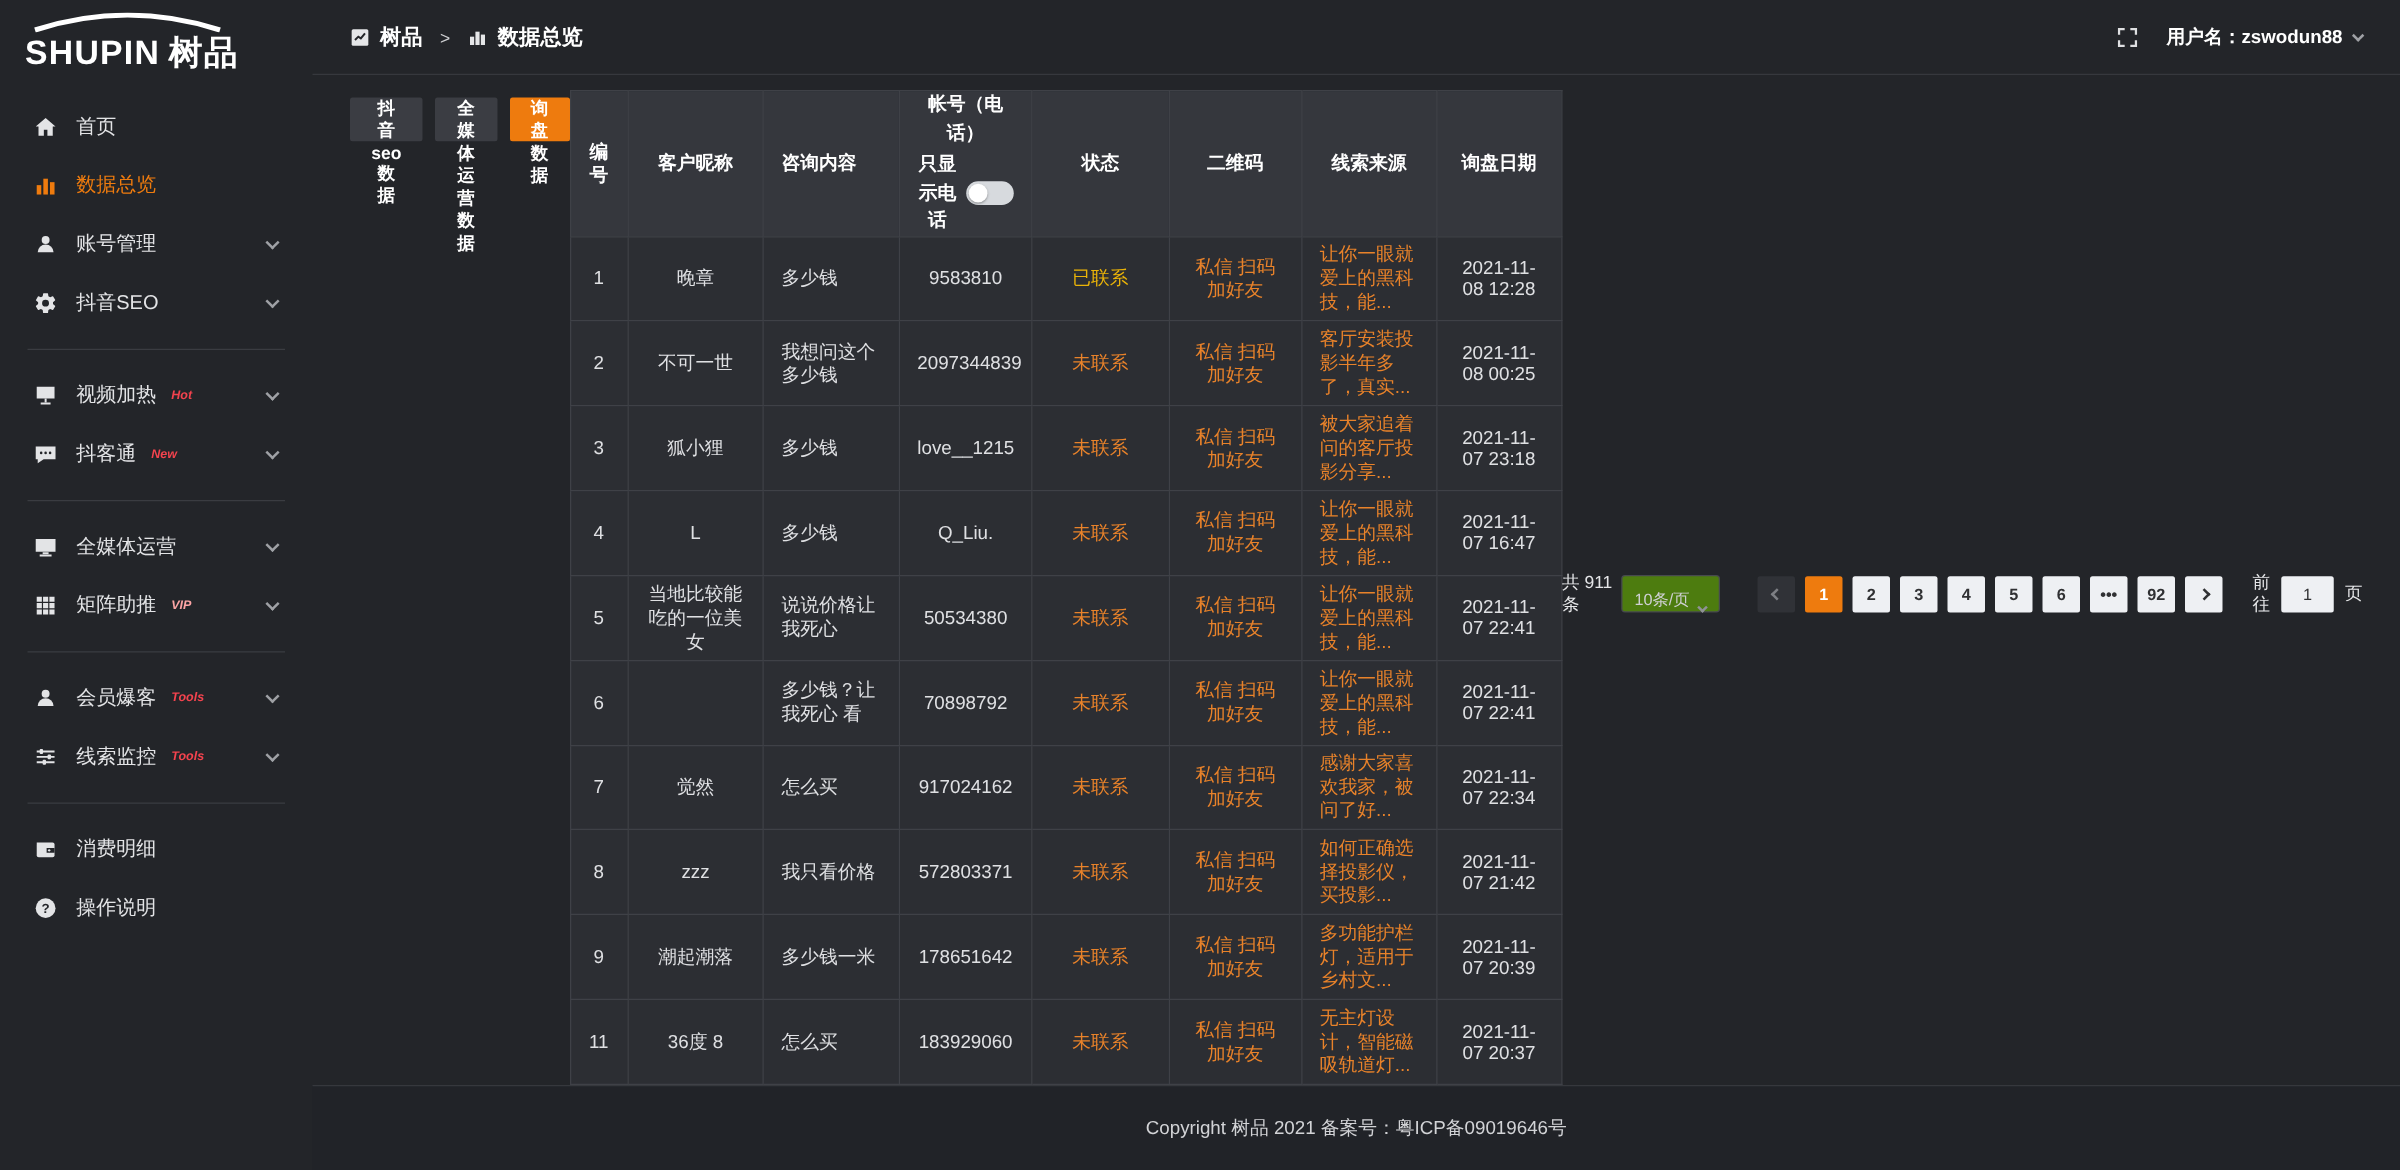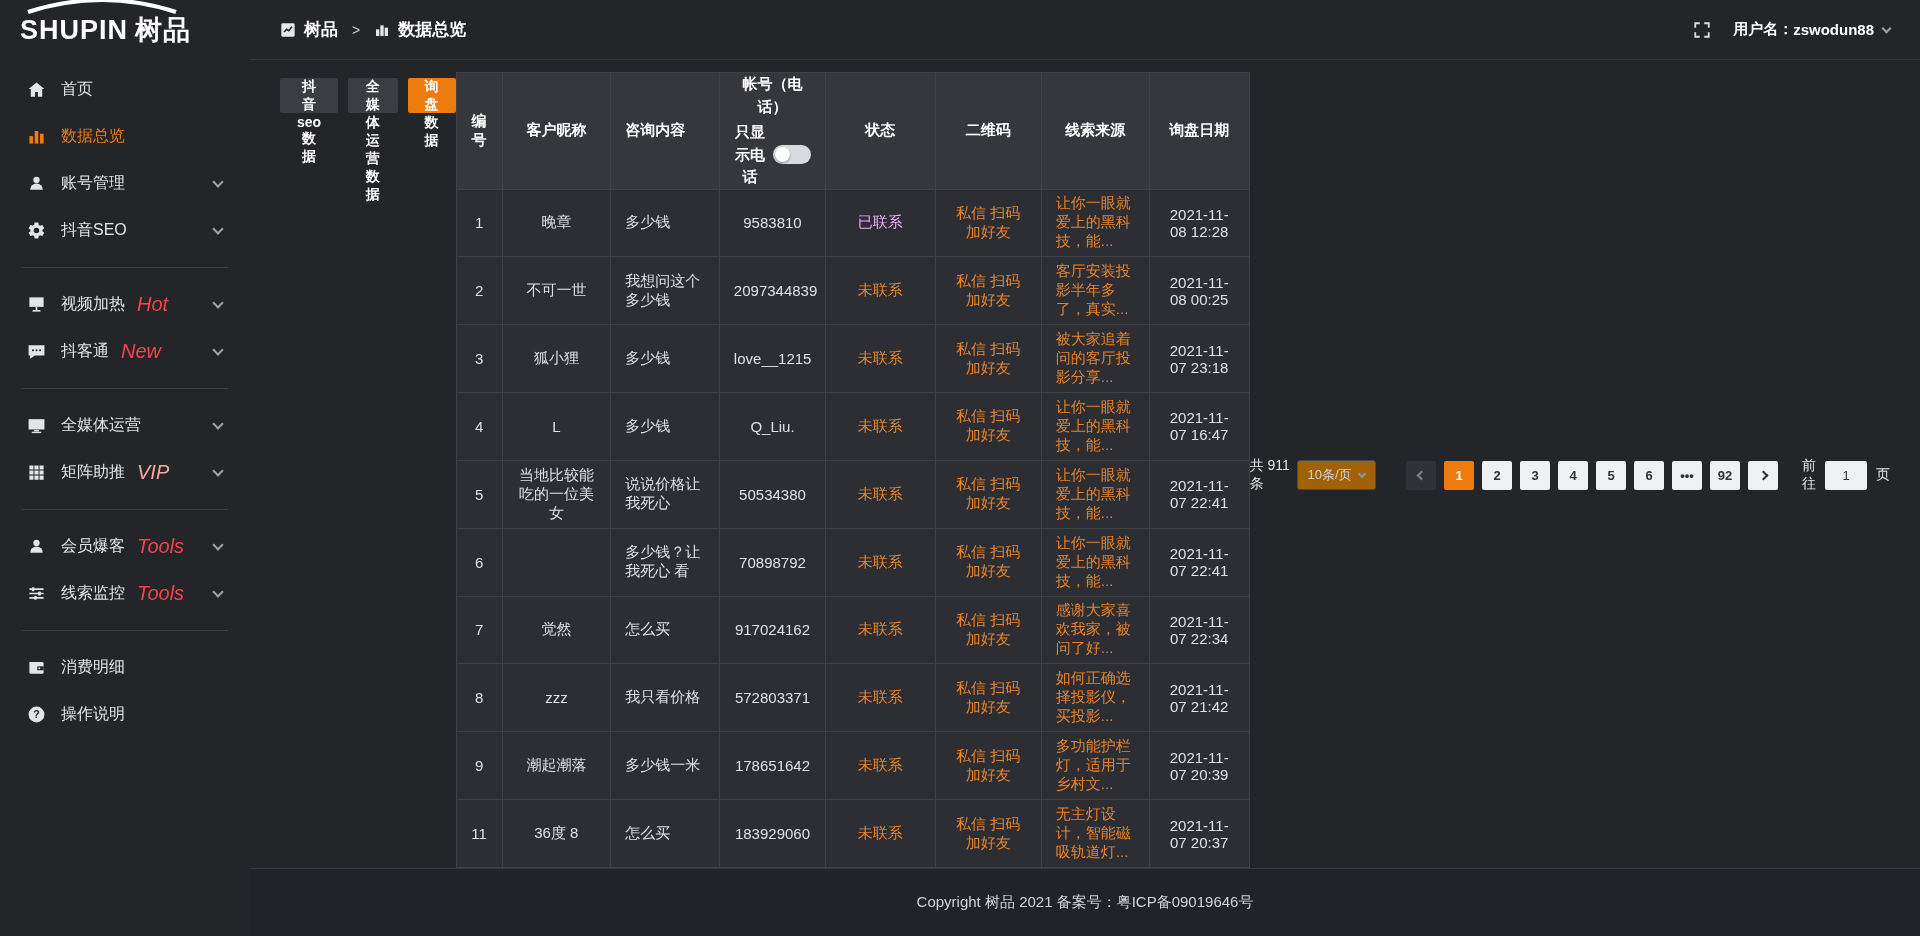--- a/index.html
+++ b/index.html
@@ -5,32 +5,32 @@
   :root{ --accent:#ee7b0e; --orange-text:#e8822a; }
   *{box-sizing:border-box;margin:0;padding:0}
   html,body{width:1920px;height:936px}
   body{
     background:#232529;color:#e5e6e8;overflow:hidden;
     font-family:"Liberation Sans","DejaVu Sans",sans-serif;
   }
   .page{display:flex;width:100%;height:100%}
 
   
-  .sidebar{width:250px;flex:none;padding-top:0}
+  .sidebar{width:250px;flex:none;padding-top:12px}
   .logo{position:relative;margin:2px 0 6px 20px;width:215px;height:48px}
   .logo-arc{position:absolute;top:-4px;left:2px}
   .logo-text{position:absolute;top:10px;left:0;display:flex;align-items:baseline;gap:7px;
     color:#fff;font-weight:800;font-size:27px;letter-spacing:1px;white-space:nowrap}
   .menu{margin-top:16px}
   .menu-item{display:flex;align-items:center;height:47px;padding-left:27px;cursor:pointer;
     color:#e3e4e6;font-size:16px}
   .menu-item.active{color:var(--accent)}
   .mi-icon{width:19px;height:19px;margin-right:15px;flex:none;display:inline-flex}
   .mi-icon svg{width:100%;height:100%;fill:currentColor}
-  .mi-badge{font-style:italic;font-weight:400;font-size:20px;margin-left:12px}
+  .mi-badge{font-style:italic;font-weight:700;font-size:10px;margin-left:12px}
   .chev{width:8px;height:8px;border-right:2px solid #9fa1a5;border-bottom:2px solid #9fa1a5;
     display:inline-block;transform:rotate(45deg)}
   .menu-item .chev{margin-left:auto;margin-right:28px;margin-top:-4px}
   .menu-divider{height:1px;background:#3a3c41;margin:13px 22px}
 
   
   .main{flex:1;display:flex;flex-direction:column;min-width:0}
   .topbar{height:60px;flex:none;display:flex;align-items:center;padding:0 30px;
     border-bottom:1px solid #36383d}
   .breadcrumb{display:flex;align-items:center;gap:8px;font-size:17px;font-weight:700;color:#fff}
@@ -68,33 +68,33 @@
   table{width:100%;border-collapse:collapse;margin-top:12px;table-layout:fixed}
   th,td{border:1px solid #3f4147}
   thead th{background:#35373d;height:72px;font-size:15px;font-weight:700;color:#fff;
     text-align:center;padding:0 14px}
   thead th.th-left{text-align:left}
   tbody td{background:#2c2e33;height:52px;font-size:15px;color:#dfe0e3;text-align:center;
     padding:0 14px}
   td.td-left{text-align:left}
   .link{color:var(--orange-text);cursor:pointer}
   .status-pending{color:var(--orange-text)}
-  .status-contacted{color:#f0abfc}
+  .status-contacted{color:#eab308}
   .th-line{line-height:1.5}
   .toggle-line{display:flex;align-items:center;justify-content:center;gap:7px;margin-top:3px;
     font-weight:700}
   .switch{width:38px;height:19px;border-radius:10px;background:#d7dade;position:relative;
     display:inline-block;cursor:pointer;flex:none}
   .knob{position:absolute;left:2px;top:2px;width:15px;height:15px;border-radius:50%;
     background:#fff;box-shadow:0 1px 2px rgba(0,0,0,.35)}
 
   .pagination{display:flex;align-items:center;margin-top:22px;font-size:14px;color:#e5e6e8}
   .pg-total{margin-right:4px}
-  .pg-size{width:100px;height:30px;background:#a16207;border:1px solid #47494f;border-radius:3px;
-    display:flex;align-items:center;padding:0 10px;color:#cfd0d3;font-size:13px;cursor:pointer;
+  .pg-size{width:100px;height:30px;background:#4d7c0f;border:1px solid #47494f;border-radius:3px;
+    display:flex;align-items:flex-end;padding:0 10px;color:#cfd0d3;font-size:13px;cursor:pointer;
     margin-right:26px}
   .pg-size .chev{margin-left:auto;width:6px;height:6px;border-color:#8f9296;margin-top:-2px}
   .pg-btn{min-width:30px;height:29px;margin:0 4px;border:none;border-radius:2px;font-size:13px;
     font-weight:700;cursor:pointer;font-family:inherit;display:inline-flex;align-items:center;
     justify-content:center}
   .pg-nav{background:#303237;color:#7d7f84}
   .pg-nav.light{background:#eef0f3;color:#303133}
   .pg-pages{display:flex}
   .page-btn{background:#eef0f3;color:#303133}
   .page-btn.active{background:var(--accent);color:#fff}

